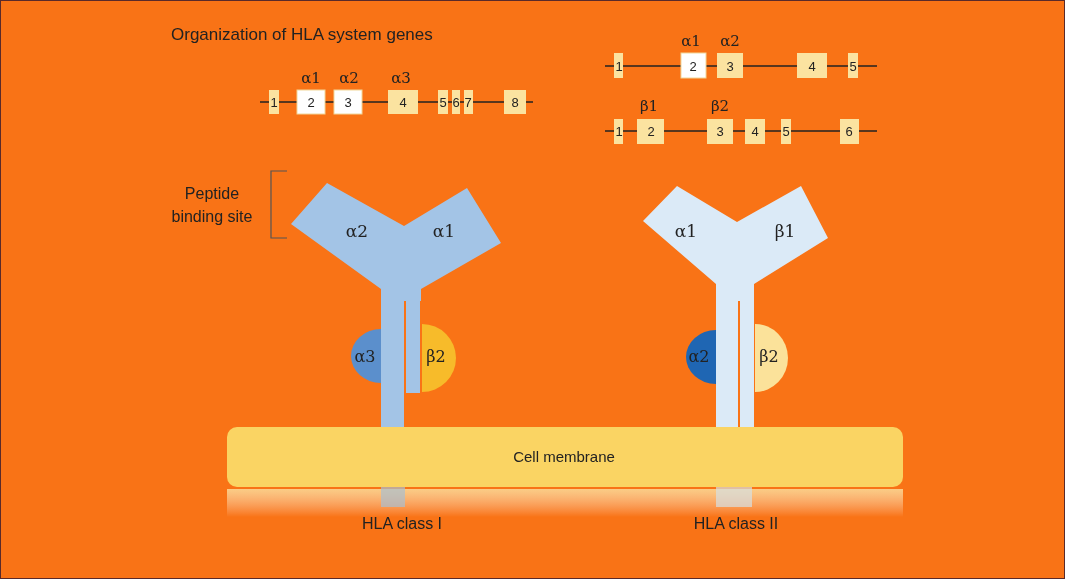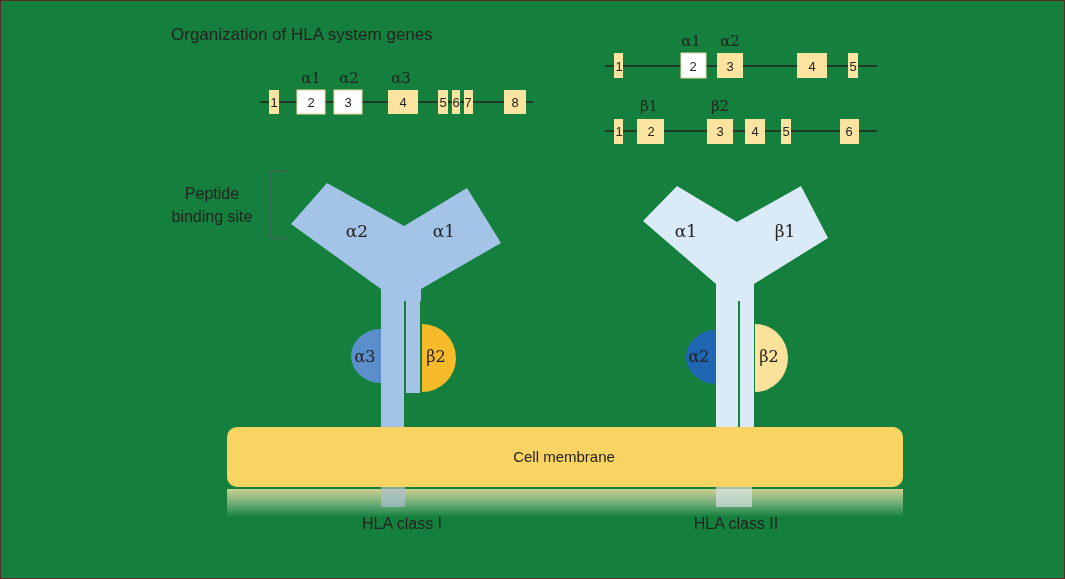--- a/index.html
+++ b/index.html
@@ -1,17 +1,17 @@
 <!DOCTYPE html>
 <html><head>
 <meta charset="utf-8">
 <style>
   html,body{margin:0;padding:0;background:#fff;}
   body{width:1065px;height:579px;overflow:hidden;}
-  .frame{position:relative;width:1063px;height:577px;border:1px solid #5a2a2a;background:#15803d;box-sizing:content-box;}
+  .frame{position:relative;width:1063px;height:577px;border:1px solid #5a2a2a;background:#f97316;box-sizing:content-box;}
   svg{position:absolute;left:0;top:0;}
   .t{font-family:"Liberation Sans",sans-serif;fill:#222;}
   .g{font-family:"DejaVu Serif",serif;fill:#222;}
 </style>
 </head>
 <body>
 
 <div class="frame">
 <svg width="1063" height="577" viewBox="0 0 1063 577">
   <defs>

